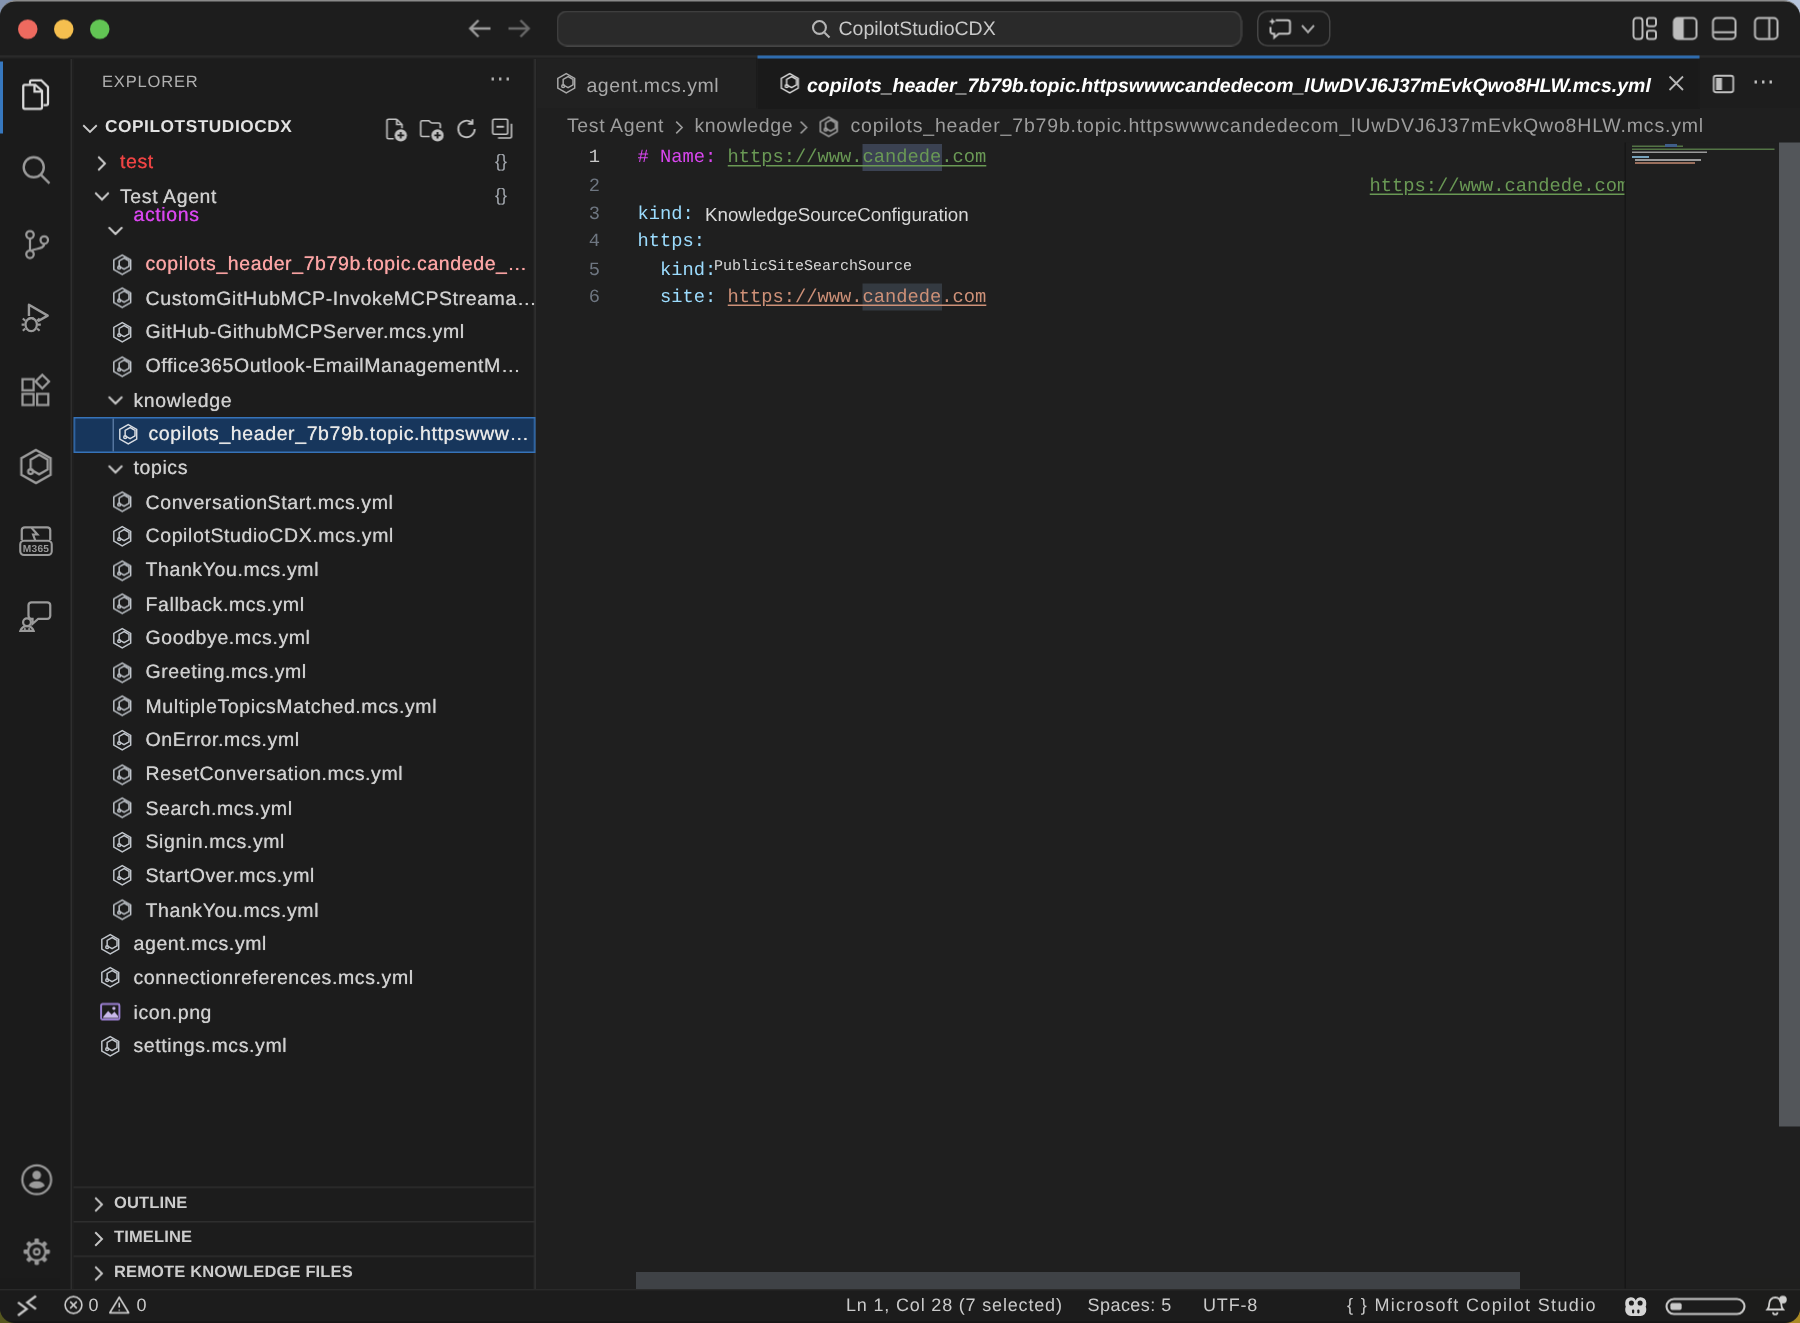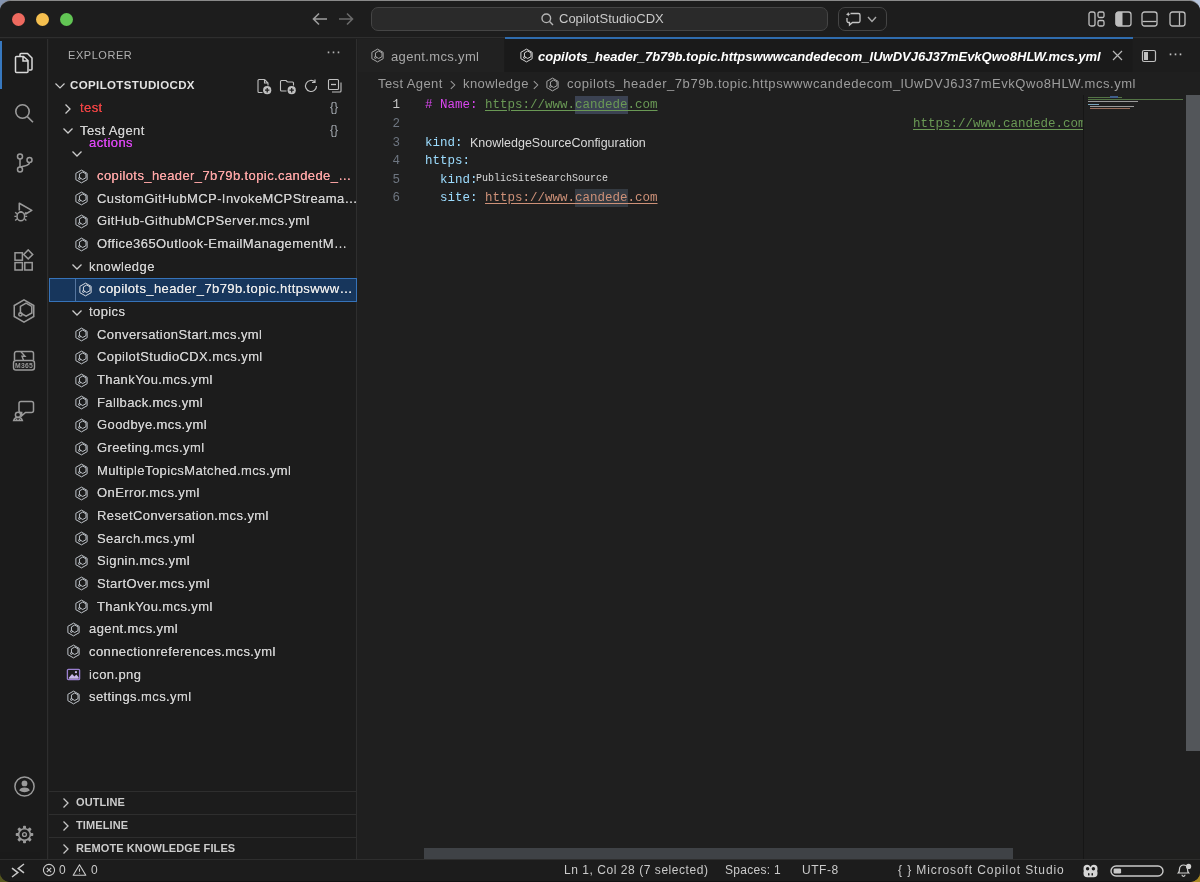--- a/index.html
+++ b/index.html
@@ -449,21 +449,21 @@
       <circle cx="7" cy="7" r="5.6" stroke="#cacaca" stroke-width="1.1" fill="none"></circle>
       <path d="M4.8 4.8 l4.4 4.4 M9.2 4.8 l-4.4 4.4" stroke="#cacaca" stroke-width="1.1"></path>
     </svg>
 <div class="abs" style="left:59px;top:862px;font-size:12px;color:#cacaca">0</div>
 <svg class="abs" style="left:72px;top:862px" width="15" height="14" viewBox="0 0 15 14">
       <path d="M7.5 1.8 L13.8 12.2 H1.2 Z" stroke="#cacaca" stroke-width="1.1" fill="none" stroke-linejoin="round"></path>
       <path d="M7.5 5.5 v3.2 M7.5 10.2 v0.6" stroke="#cacaca" stroke-width="1.1"></path>
     </svg>
 <div class="abs" style="left:91px;top:862px;font-size:12px;color:#cacaca">0</div>
 <div class="abs" style="left:564px;top:862px;font-size:12px;color:#cacaca;letter-spacing:.55px">Ln 1, Col 28 (7 selected)</div>
-<div class="abs" style="left:725px;top:862px;font-size:12px;color:#cacaca;letter-spacing:.3px">Spaces: 1</div>
+<div class="abs" style="left:725px;top:862px;font-size:12px;color:#cacaca;letter-spacing:.3px">Spaces: 5</div>
 <div class="abs" style="left:802px;top:862px;font-size:12px;color:#cacaca;letter-spacing:.55px">UTF-8</div>
 <div class="abs" style="left:853px;top:914px;font-size:12px;color:#ef4444;letter-spacing:.55px">CRLF</div>
 <div class="abs" style="left:898px;top:862px;font-size:12px;color:#cacaca;letter-spacing:.9px">{ } Microsoft Copilot Studio</div>
 <svg class="abs" style="left:1082px;top:863px" width="17" height="15" viewBox="0 0 17 15">
       <g fill="#d5d5d5">
         <path d="M5.2 0.8 a3.6 3.6 0 0 1 3.3 2.2 a3.6 3.6 0 0 1 3.3 -2.2 a3.7 3.7 0 0 1 3.7 3.7 v1 a3.3 3.3 0 0 1 -0.4 1.6 a3.3 3.3 0 0 1 0.4 1.5 v0.9 a3.8 3.8 0 0 1 -3.8 3.8 h-6.4 a3.8 3.8 0 0 1 -3.8 -3.8 v-0.9 a3.3 3.3 0 0 1 0.4 -1.5 a3.3 3.3 0 0 1 -0.4 -1.6 v-1 a3.7 3.7 0 0 1 3.7 -3.7 Z"></path>
       </g>
       <g fill="#1c1c1c">
         <circle cx="5.6" cy="4.7" r="1.7"></circle>
         <circle cx="11.4" cy="4.7" r="1.7"></circle>

